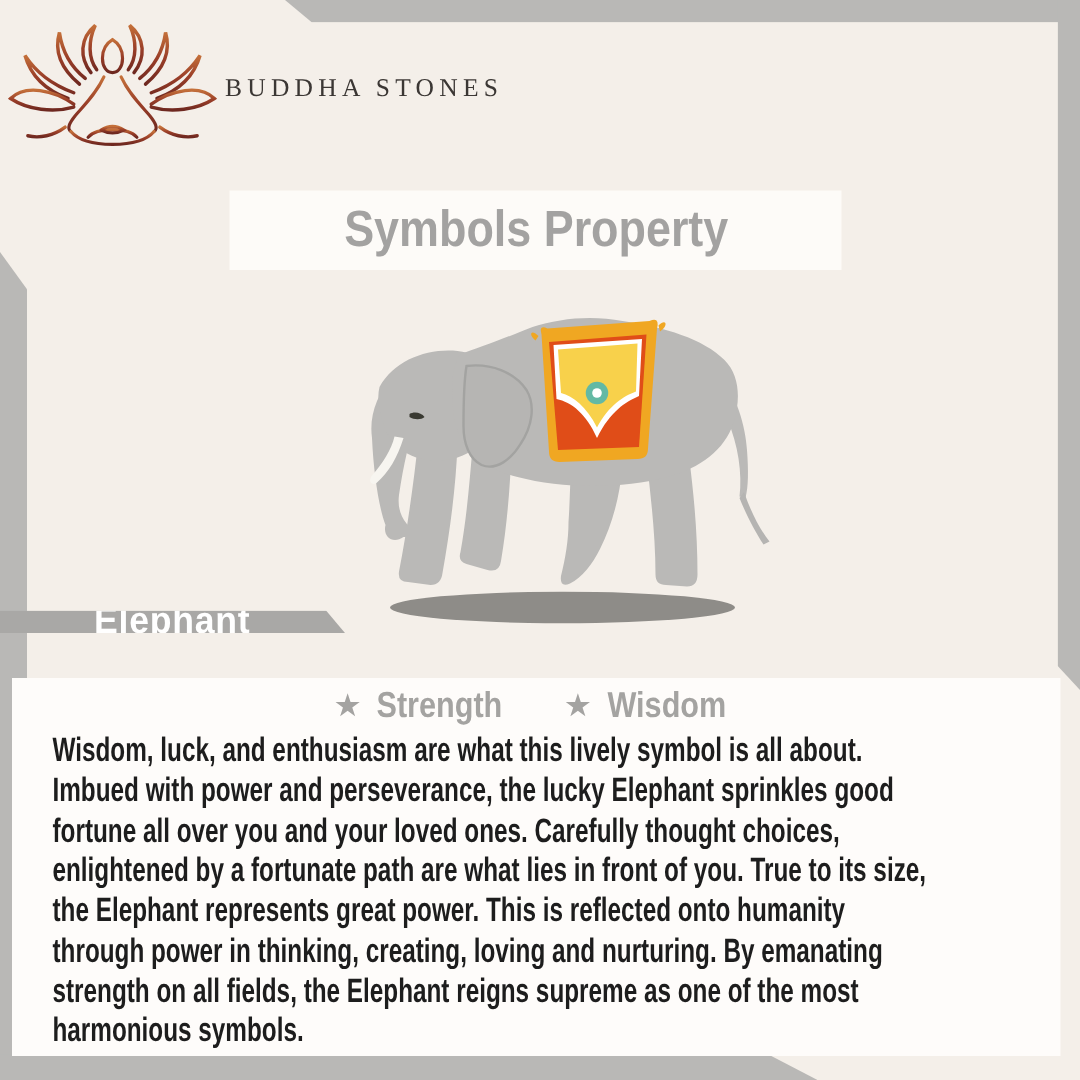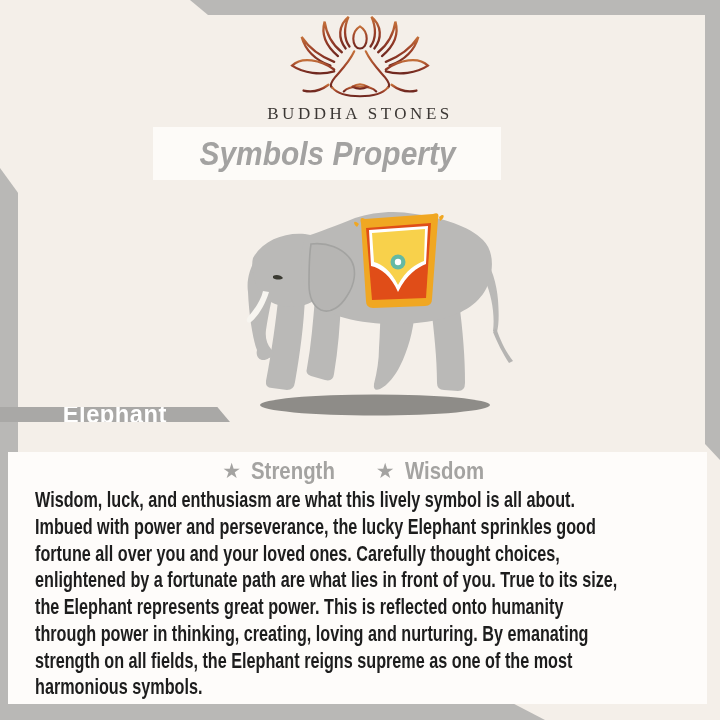--- a/index.html
+++ b/index.html
@@ -12,28 +12,28 @@
              clip-path:polygon(190px 0,720px 0,720px 15px,208px 15px);}
   .frame-right{left:705px;top:0;width:15px;height:460px;
              clip-path:polygon(0 0,100% 0,100% 100%,0 96.5%);}
   .frame-left{left:0;top:168px;width:18px;height:552px;
              clip-path:polygon(0 0,100% 4.5%,100% 100%,0 100%);}
   .frame-bottom{left:0;top:703px;width:545px;height:17px;
              clip-path:polygon(0 0,94% 0,100% 100%,0 100%);}
 
   
   .logo-wrap{position:absolute;left:0;top:14px;width:720px;display:flex;
-             flex-direction:column;align-items:center;}
+             flex-direction:row;align-items:center;}
   .logo-art{width:150px;height:88px;}
   .brand-name{margin-top:2px;font-family:"Liberation Serif",serif;font-size:17px;
               letter-spacing:3.5px;color:#3b3734;white-space:nowrap;}
 
   
-  .title-band{position:absolute;left:153px;top:127px;width:348px;height:53px;
-              background:#fdfbf8;display:flex;align-items:center;justify-content:center;font-style:italic;}
+  .title-band{position:absolute;left:153px;top:127px;width:408px;height:53px;
+              background:#fdfbf8;display:flex;align-items:center;justify-content:center;}
   .title-band span{display:inline-block;transform:scaleX(.88);transform-origin:center;
               font-size:34px;font-weight:bold;color:#a3a2a1;white-space:nowrap;}
 
   
   .elephant-wrap{position:absolute;left:215px;top:192px;width:300px;height:225px;}
 
   
   .subject-banner{position:absolute;left:0;top:407px;width:230px;height:15px;
               background:#a9a8a6;clip-path:polygon(0 0,94.5% 0,100% 100%,0 100%);
               display:flex;align-items:center;justify-content:center;}

